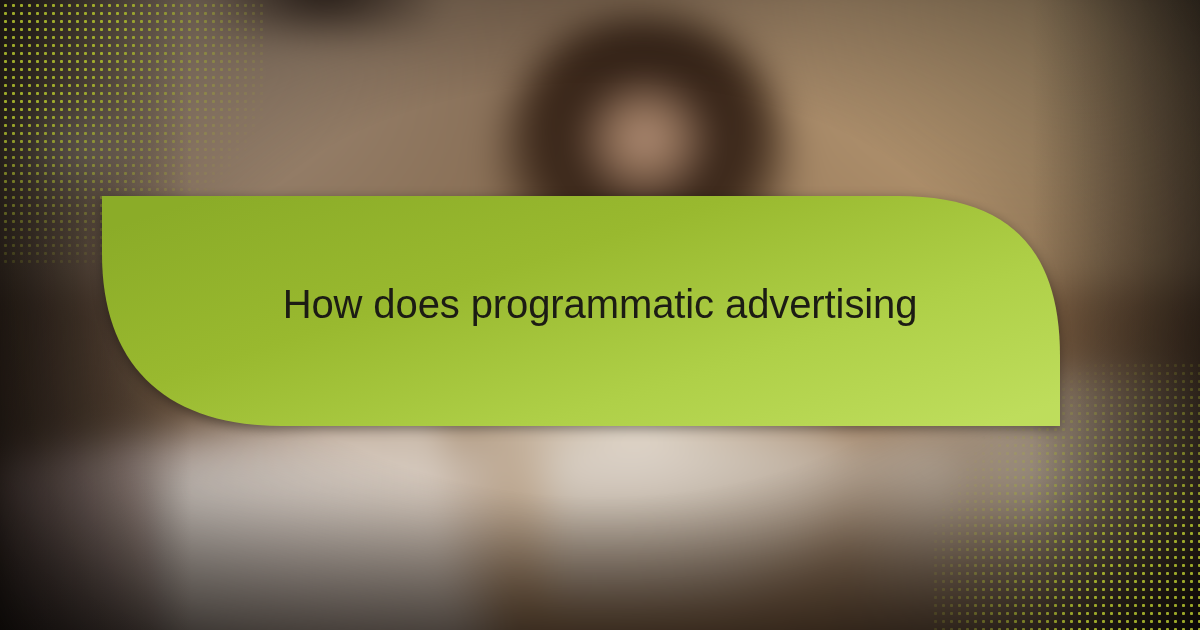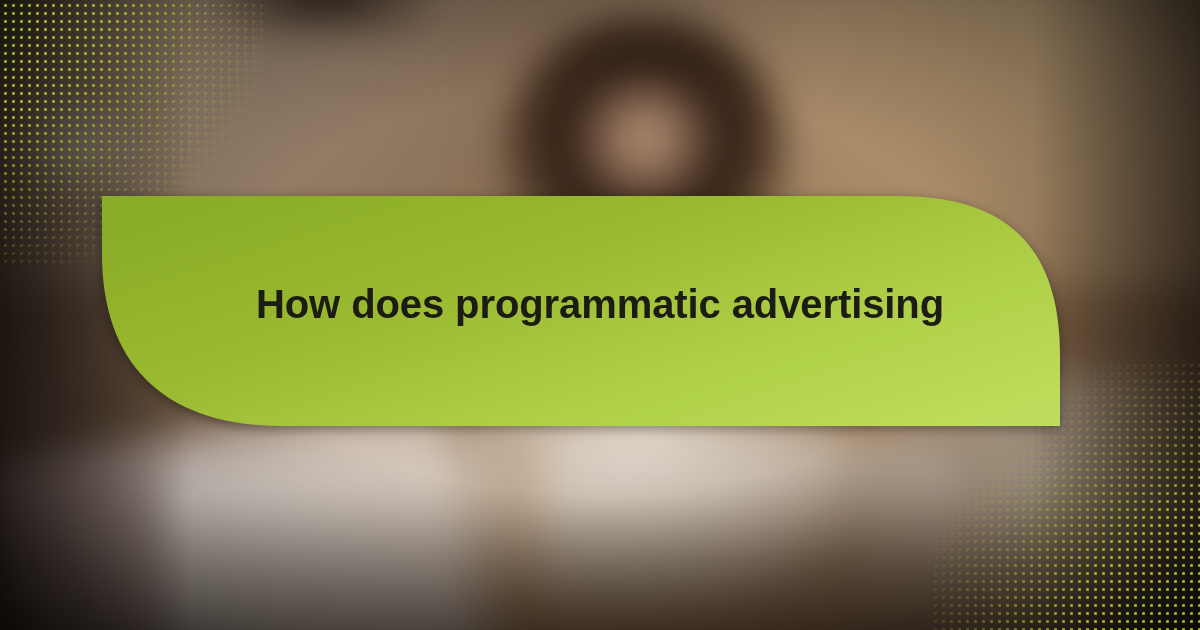--- a/index.html
+++ b/index.html
@@ -197,21 +197,21 @@
     flex-direction: column;
     align-items: center;
     justify-content: center;
     box-sizing: border-box;
     padding: 0 60px 14px 60px;
   }
   .headline {
     margin: 0;
     font-size: 40px;
     line-height: 1.45;
-    font-weight: 700;
+    font-weight: 400;
     color: #1c1c14;
     text-align: center;
     letter-spacing: -0.1px;
     max-width: 800px;
   }
 </style>
 </head>
 <body>
 
 <div class="card">

